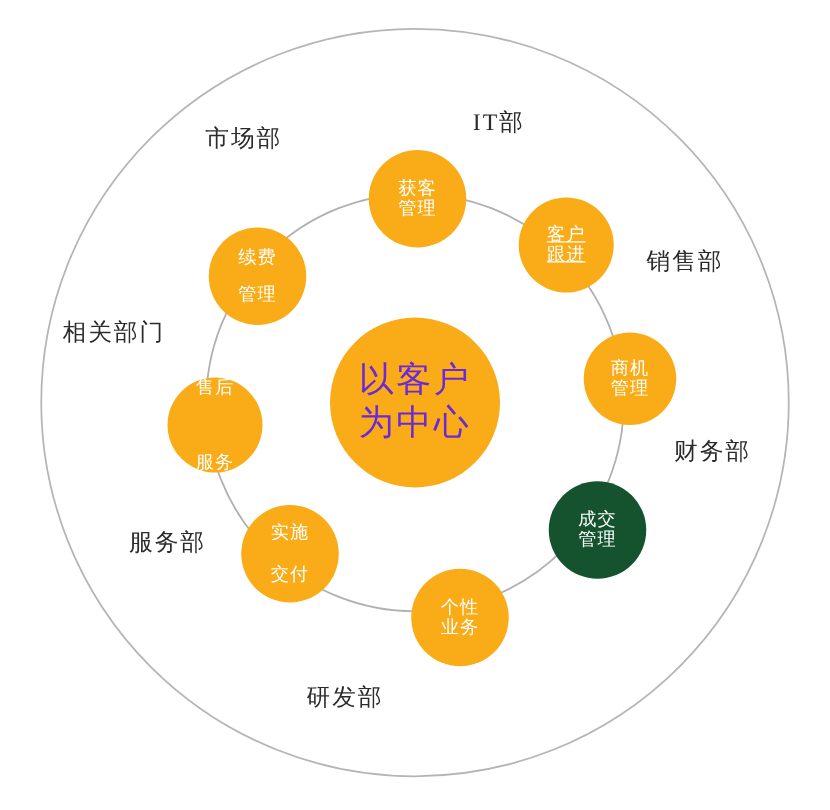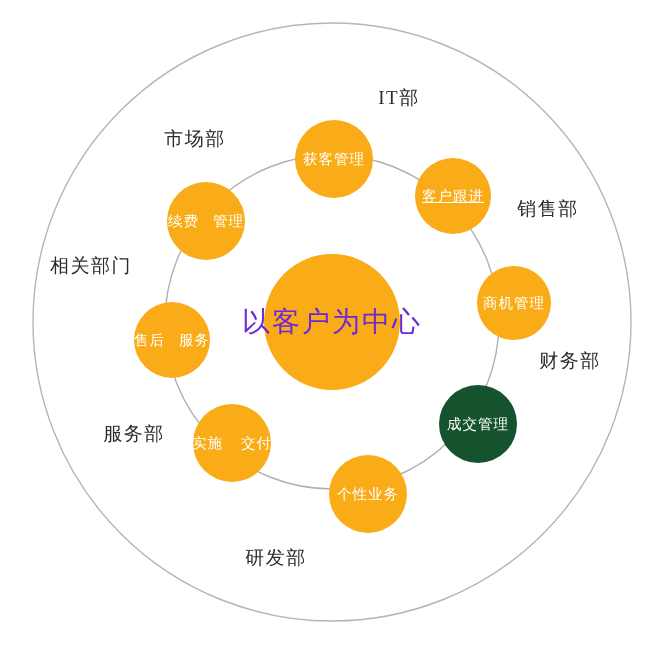--- a/index.html
+++ b/index.html
@@ -34,21 +34,21 @@
     height: 648px;
     pointer-events: none;
   }
   .layer > * { pointer-events: auto; }
 
   
   .bubble {
     position: absolute;
     border-radius: 50%;
     display: flex;
-    flex-direction: row;
+    flex-direction: column;
     align-items: center;
     justify-content: center;
     box-sizing: border-box;
     color: #ffffff;
     text-align: center;
     line-height: 1.12;
     letter-spacing: 0.5px;
   }
   .bubble-center {
     color: #6d28d9;
@@ -92,21 +92,21 @@
     <div class="bubble bubble-satellite" style="left:295px; top:120px; width:78px; height:78px; background:#F9AC17;">
       <span class="bubble-line">获客</span>
       <span class="bubble-line">管理</span>
     </div>
 
     <div class="bubble bubble-satellite" style="left:415px; top:158px; width:76px; height:76px; background:#F9AC17;text-decoration:underline;">
       <span class="bubble-line">客户</span>
       <span class="bubble-line">跟进</span>
     </div>
 
-    <div class="bubble bubble-satellite" style="left:477px; top:266px; width:74px; height:74px; background:#F9AC17;">
+    <div class="bubble bubble-satellite" style="left:467px; top:266px; width:74px; height:74px; background:#F9AC17;">
       <span class="bubble-line">商机</span>
       <span class="bubble-line">管理</span>
     </div>
 
     <div class="bubble bubble-satellite" style="left:439px; top:385px; width:78px; height:78px; background:#14532d;">
       <span class="bubble-line">成交</span>
       <span class="bubble-line">管理</span>
     </div>
 
     <div class="bubble bubble-satellite" style="left:329px; top:455px; width:78px; height:78px; background:#F9AC17;">
@@ -131,16 +131,16 @@
 
   </div>
 
   <div class="layer">
     <div class="dept-label" style="left:399px; top:98px;">IT部</div>
     <div class="dept-label" style="left:548px; top:209px;">销售部</div>
     <div class="dept-label" style="left:570px; top:361px;">财务部</div>
     <div class="dept-label" style="left:276px; top:558px;">研发部</div>
     <div class="dept-label" style="left:134px; top:434px;">服务部</div>
     <div class="dept-label" style="left:91px; top:266px;">相关部门</div>
-    <div class="dept-label" style="left:195px; top:111px;margin-top:28px;">市场部</div>
+    <div class="dept-label" style="left:195px; top:111px;">市场部</div>
   </div>
 
 </div>
 
 </body></html>

